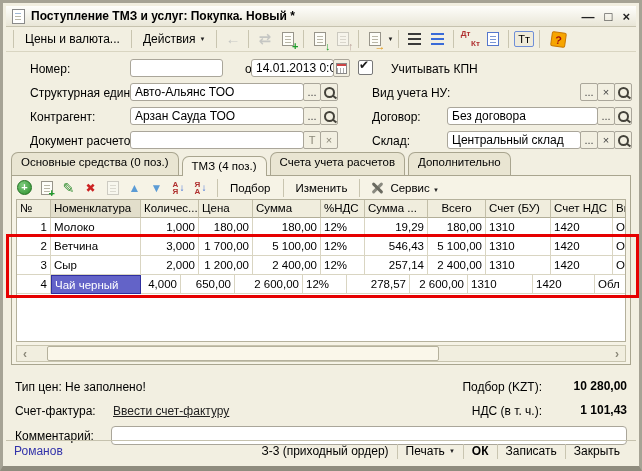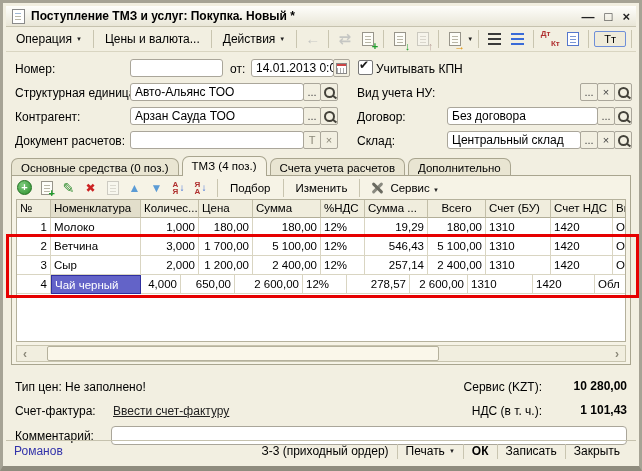--- a/index.html
+++ b/index.html
@@ -24,34 +24,34 @@
   .bdg{position:absolute;right:0px;bottom:-2px;font-size:11px;font-weight:bold;line-height:10px;}
   .g{color:#1E9E2C;} .r{color:#CC2222;} .o{color:#E09000;}
   .arrow-big{font-size:15px;font-weight:bold;color:#7A92B8;line-height:14px;}
   .ic-list{width:13px;height:12px;background:repeating-linear-gradient(to bottom,#3A3A3A 0 2px,transparent 2px 5px);}
   .ic-check{width:13px;height:12px;background:repeating-linear-gradient(to bottom,#3A6BD8 0 2px,transparent 2px 5px);}
   .dtkt{width:20px;height:18px;position:relative;font-weight:bold;font-size:8px;line-height:8px;}
   .dtkt .dt{position:absolute;left:1px;top:0;color:#B03030;}
   .dtkt .kt{position:absolute;right:0px;bottom:0;color:#B03030;}
   .rep{width:12px;height:14px;background:#fff;border:1px solid #5577CC;position:relative;box-sizing:border-box;}
   .rep::before{content:"";position:absolute;left:2px;top:3px;width:6px;height:1px;background:#7A97D6;box-shadow:0 3px 0 #7A97D6,0 6px 0 #7A97D6;}
-  .ttbtn{border:1px solid #6F8FD8;background:#EFEBDA;border-radius:2px;font-size:11px;padding:1px 9px;}
+  .ttbtn{border:1px solid #6F8FD8;background:#EFEBDA;border-radius:2px;font-size:11px;padding:1px 3px;}
   .tip-ico{width:13px;height:13px;background:#F7A500;border:1px solid #C87800;transform:rotate(8deg);display:inline-flex;align-items:center;justify-content:center;color:#A01010;font-weight:bold;font-size:11px;border-radius:2px;}
   
-  .lbl{position:absolute;white-space:nowrap;font-size:12px;}
+  .lbl{position:absolute;white-space:nowrap;font-size:12px;margin-left:15px;}
   .fld{position:absolute;height:18px;background:#fff;border:1px solid #AAA69A;border-radius:3px;box-sizing:border-box;display:flex;align-items:center;padding:0 4px;font-size:12px;white-space:nowrap;overflow:hidden;}
   .fbtn{position:absolute;height:18px;box-sizing:border-box;border:1px solid #AAA69A;background:#F2EFE1;display:flex;align-items:center;justify-content:center;font-size:11px;color:#444;border-radius:2px;}
   .lens{width:7px;height:7px;border:2px solid #44423A;border-radius:50%;position:relative;}
   .lens::after{content:"";position:absolute;width:5px;height:2px;background:#44423A;right:-4px;bottom:-2px;transform:rotate(40deg);}
   .cal{width:11px;height:11px;background:#fff;border:1px solid #888;box-sizing:border-box;background-image:linear-gradient(#C44 0 2px,transparent 2px),repeating-linear-gradient(to right,#AAA 0 1px,transparent 1px 3px);background-size:100% 100%,100% 6px;background-position:0 0,0 4px;background-repeat:no-repeat,repeat-x;}
   .chk{position:absolute;width:13px;height:13px;background:#fff;border:1px solid #777;border-radius:2px;}
   .chk span{position:absolute;left:0px;top:-3px;font-size:12px;color:#1A1A1A;}
   
   .tabstrip{position:absolute;left:8px;top:152px;height:21px;display:flex;align-items:flex-end;}
-  .tab{padding:3px 9px 2px;border:1px solid #A9A58F;border-bottom:none;border-radius:7px 7px 0 0;background:#E9E5D2;margin-right:3px;font-size:11.5px;white-space:nowrap;position:relative;}
+  .tab{padding:3px 9px 8px;border:1px solid #A9A58F;border-bottom:none;border-radius:7px 7px 0 0;background:#E9E5D2;margin-right:3px;font-size:11.5px;white-space:nowrap;position:relative;}
   .tab.active{background:#F6F3E6;padding-bottom:4px;z-index:3;}
   
   .panel{position:absolute;left:8px;right:8px;top:172px;height:190px;border:1px solid #A9A58F;background:#F6F3E6;box-sizing:border-box;}
   .gtool{position:absolute;left:4px;top:1px;right:4px;height:21px;display:flex;align-items:center;gap:5px;font-size:11.5px;}
   .gico{width:17px;height:17px;display:flex;align-items:center;justify-content:center;position:relative;}
   .addc{width:13px;height:13px;border-radius:50%;background:radial-gradient(circle at 35% 30%,#7CCB7C,#2E8F2E);border:1px solid #1F6F1F;color:#fff;font-weight:bold;font-size:11px;line-height:12px;text-align:center;}
   .sort{display:flex;align-items:center;font-size:8px;font-weight:bold;line-height:7px;}
   .sort .letters{display:flex;flex-direction:column;color:#B03030;}
   .sort .ar{color:#3A6BD8;font-size:10px;margin-left:1px;}
   .wrench{width:14px;height:14px;position:relative;}
@@ -97,24 +97,20 @@
     <span class="doc-ico"></span>
     <span class="title">Поступление ТМЗ и услуг: Покупка. Новый *</span>
     <span class="winctl">
       <span>—</span>
       <span>□</span>
       <span>×</span>
     </span>
   </div>
 
   <div class="toolbar">
-    <button class="tbt">
-      <span>Операция</span>
-      <span class="car">▼</span>
-    </button>
     <span class="sep"></span>
     <button class="tbt">Цены и валюта...</button>
     <span class="sep"></span>
     <button class="tbt">
       <span>Действия</span>
       <span class="car">▼</span>
     </button>
     <span class="sep"></span>
     <span class="tico dis">
         <span class="arrow-big">←</span>
@@ -360,21 +356,21 @@
       <span class="strack">
           <span class="sthumb"></span>
         </span>
       <span class="sarr">›</span>
     </div>
   </div>
 
   <div class="hl-rect"></div>
 
   <span class="ftext" style="left:12px;top:377px;">Тип цен: Не заполнено!</span>
-  <span class="ftext" style="right:97px;top:377px;width:120px;text-align:right;">Сервис (KZT):</span>
+  <span class="ftext" style="right:97px;top:377px;width:120px;text-align:right;">Подбор (KZT):</span>
   <span class="ftext fval" style="right:12px;top:376px;width:80px;">10 280,00</span>
 
   <span class="ftext" style="left:12px;top:401px;">Счет-фактура:</span>
   <span class="ftext flink" style="left:110px;top:401px;">Ввести счет-фактуру</span>
   <span class="ftext" style="right:97px;top:401px;width:120px;text-align:right;">НДС (в т. ч.):</span>
   <span class="ftext fval" style="right:12px;top:400px;width:80px;">1 101,43</span>
 
   <span class="ftext" style="left:12px;top:426px;">Комментарий:</span>
   <div class="comment-fld"></div>
 

